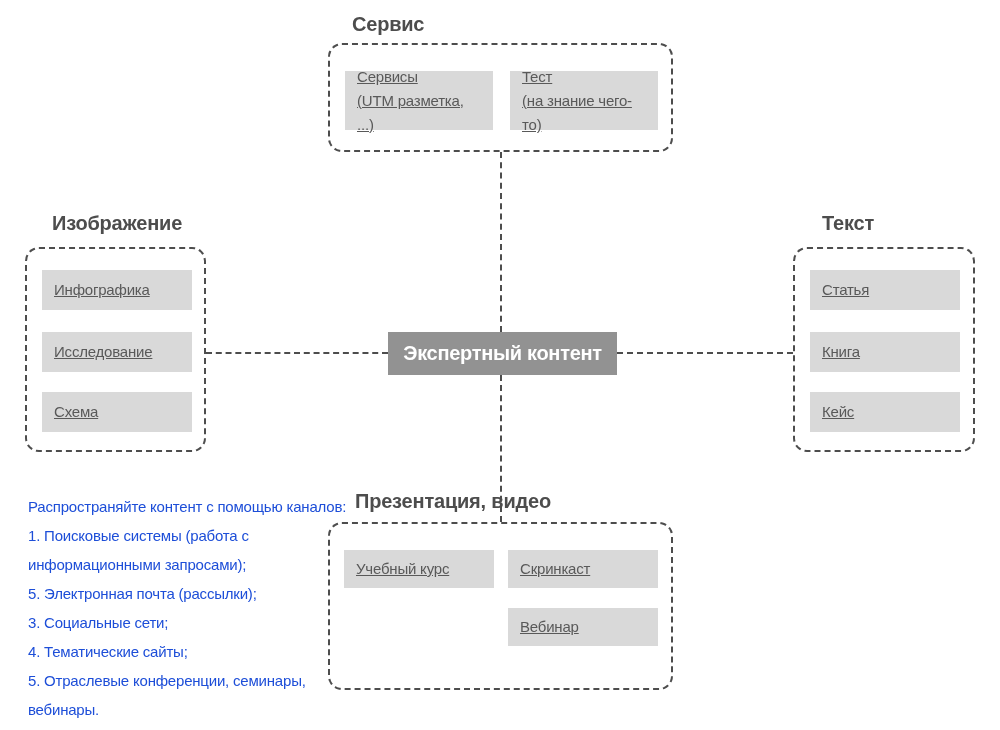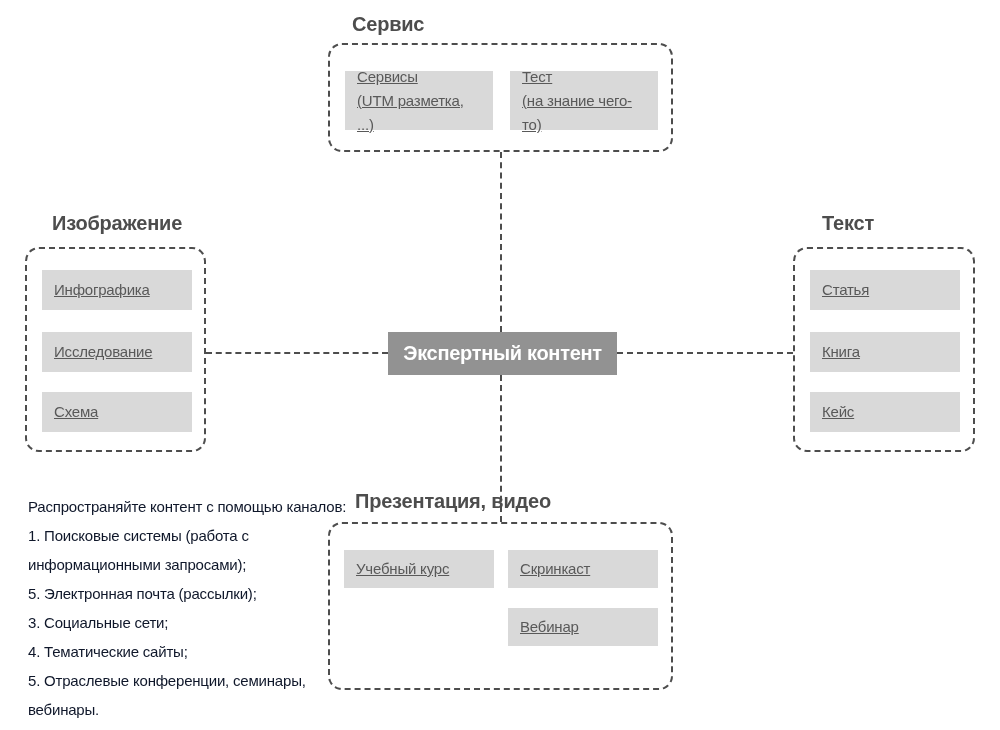--- a/index.html
+++ b/index.html
@@ -70,21 +70,21 @@
   .connector-h {
     position: absolute;
     height: 0;
     border-top: 2px dashed #4d4d4d;
   }
   .note {
     position: absolute;
     left: 28px;
     top: 492px;
     font-size: 15px;
-    color: #0f172a;
+    color: #1d4ed8;
     letter-spacing: -0.2px;
   }
   .note div {
     line-height: 29px;
     white-space: nowrap;
   }
 </style>
 </head>
 <body>
 

